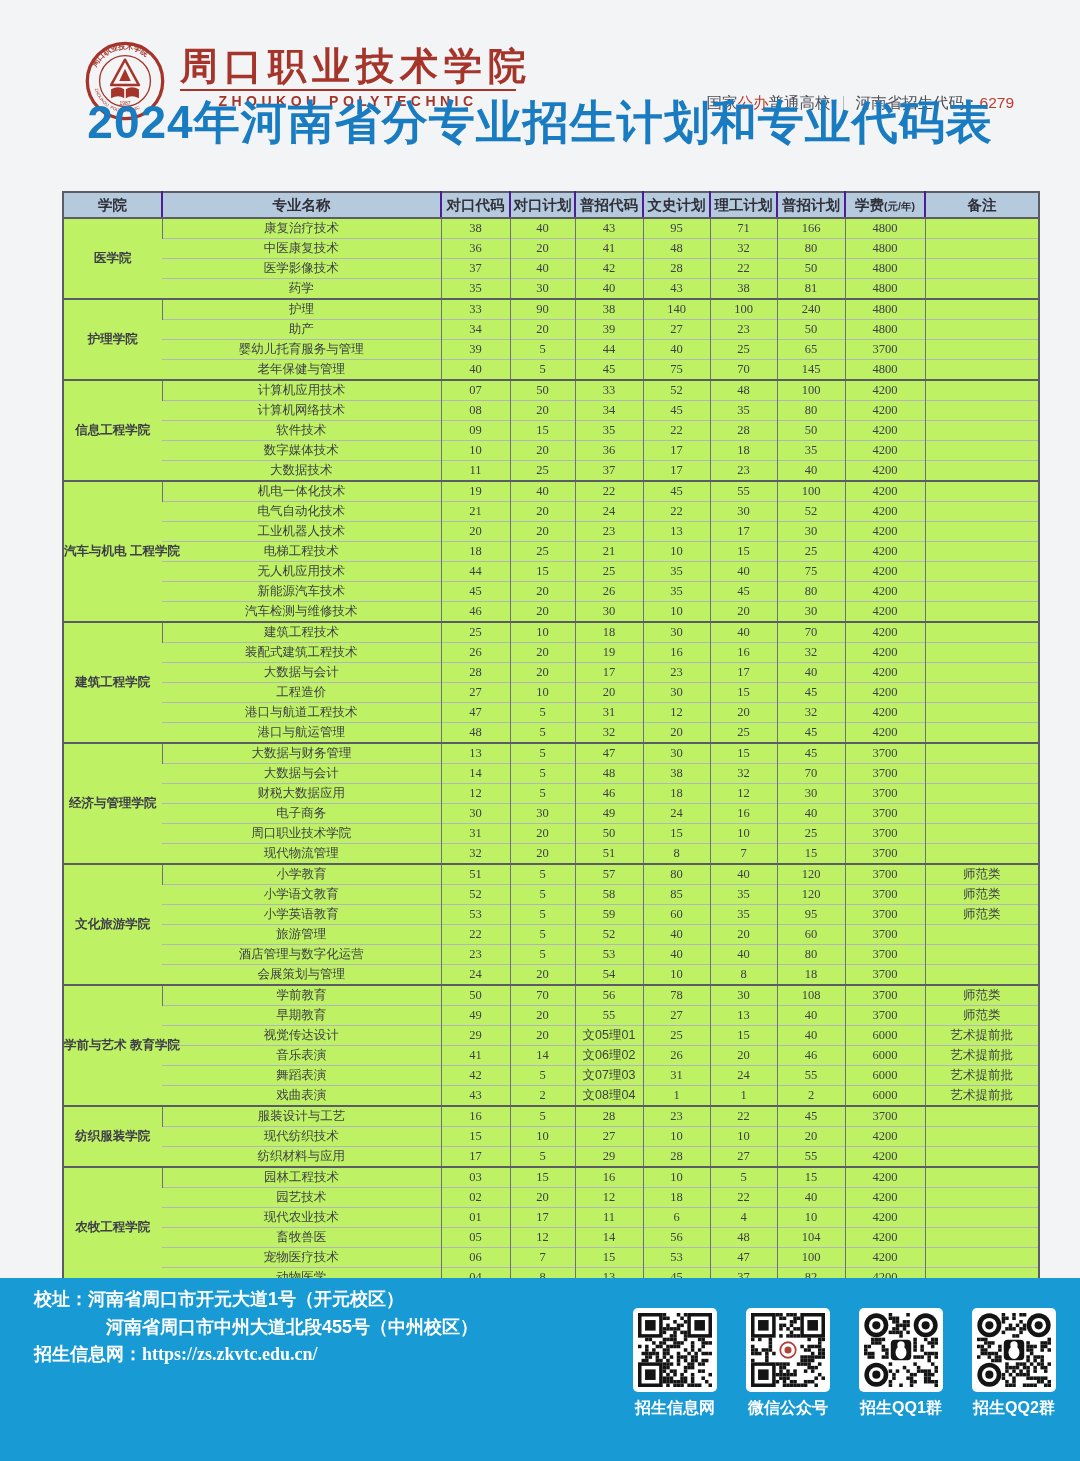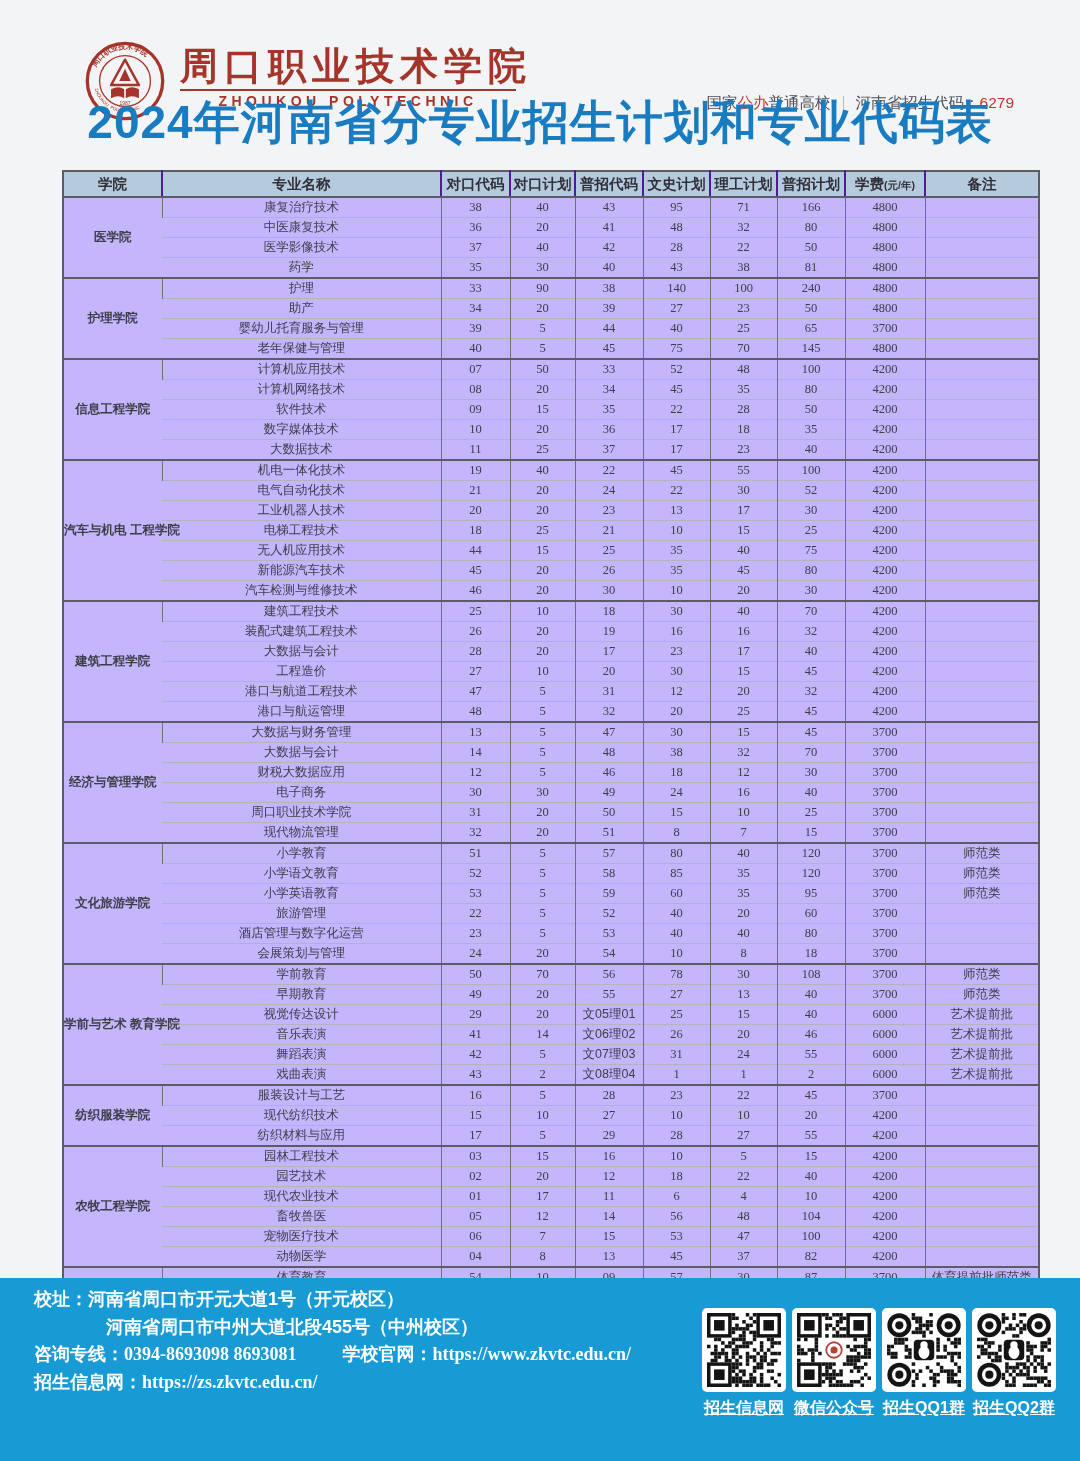--- a/index.html
+++ b/index.html
@@ -15,22 +15,22 @@
              font-size:14px;font-weight:700;letter-spacing:4.5px;color:#a5342a;text-align:center;white-space:nowrap;}
   .badges{position:absolute;right:66px;top:70px;font-size:15.5px;color:#4c4c55;white-space:nowrap;margin-top:23px;}
   .badges .red{color:#c0392b;}
   .badge-divider{display:inline-block;width:0;height:14px;border-left:1px solid #b9b9c0;margin:0 12px;vertical-align:-2px;}
 
   
   .title{position:absolute;left:0;top:94px;width:100%;text-align:center;
          font-size:46px;line-height:56px;font-weight:700;color:#1a7cc0;letter-spacing:1px;}
 
   
-  table.plan{position:absolute;left:62px;top:170px;width:956px;border-collapse:collapse;table-layout:fixed;
-             background:#c4b5fd;border:2px solid #5c5c66;}
+  table.plan{position:absolute;left:62px;top:191px;width:956px;border-collapse:collapse;table-layout:fixed;
+             background:#bef264;border:2px solid #5c5c66;}
   table.plan th{height:24px;background:#b6cade;font-size:14.5px;font-weight:700;color:#30303a;
                 border-left:2px solid #4c1d95;border-bottom:2px solid #5c5c66;padding:0;white-space:nowrap;}
   table.plan th:first-child{border-left:none;}
   table.plan td{height:19px;line-height:19px;font-size:12.5px;color:#3e3e48;text-align:center;
                 padding:0;white-space:nowrap;overflow:visible;border-left:1px solid #70707a;}
   table.plan td:first-child{border-left:none;}
   table.plan tr:not(.college-start) td{border-top:1px solid #b4b4bc;}
   table.plan tr.college-start td{border-top:2px solid #5c5c66;}
   table.plan tr.first-row td{border-top:none;}
   td.college-cell{font-weight:700;font-size:13.5px;color:#33333d;white-space:pre-line;line-height:18px;vertical-align:middle;}
@@ -39,21 +39,21 @@
   td.remark-cell{font-size:12.5px;}
   .fee-unit{font-size:10.5px;font-weight:700;}
 
   
   .footer{position:absolute;left:0;top:1278px;width:1080px;height:208px;background:#189ad4;color:#fff;}
   .f-left{position:absolute;left:34px;top:8px;font-size:18px;font-weight:600;line-height:27.5px;white-space:nowrap;}
   .f-line{height:27.5px;}
   .f-indent{padding-left:72px;}
   .f-site{margin-left:46px;}
   .url{font-family:"Liberation Serif",serif;font-weight:600;}
-  .qr-row{position:absolute;right:22px;top:30px;display:flex;gap:2px;text-decoration:underline;}
+  .qr-row{position:absolute;right:22px;top:30px;display:flex;gap:25px;}
   .qr-tile{width:88px;display:flex;flex-direction:column;align-items:center;}
   .qr-box{width:84px;height:84px;background:#fff;border-radius:5px;box-sizing:border-box;padding:5px;}
   .qr-box svg{width:100%;height:100%;display:block;}
   .qr-label{margin-top:6px;font-size:16px;font-weight:600;white-space:nowrap;}
 </style>
 </head>
 <body>
 
 <div class="page">
 
@@ -718,23 +718,20 @@
           <td class="num">4200</td>
           <td class="remark-cell">体育提前批</td>
         </tr>
       </tbody>
   </table>
 
   <div class="footer">
     <div class="f-left">
       <div class="f-line"><span>校址：</span><span>河南省周口市开元大道1号（开元校区）</span></div>
       <div class="f-line f-indent"><span>河南省周口市中州大道北段455号（中州校区）</span></div>
-      <div class="f-line">
-        <span>咨询专线：</span><span class="url">0394-8693098   8693081</span><span class="f-site">学校官网：</span><span class="url">https://www.zkvtc.edu.cn/</span>
-      </div>
       <div class="f-line"><span>招生信息网：</span><span class="url">https://zs.zkvtc.edu.cn/</span></div>
     </div>
     <div class="qr-row" id="qr-row">
         <div class="qr-tile">
           <div class="qr-box">
             <svg viewBox="0 0 21 21">
               <rect x="7" y="0" width="1" height="1" fill="#141414"></rect>
               <rect x="11" y="0" width="1" height="1" fill="#141414"></rect>
               <rect x="13" y="0" width="1" height="1" fill="#141414"></rect>
               <rect x="7" y="1" width="1" height="1" fill="#141414"></rect>

